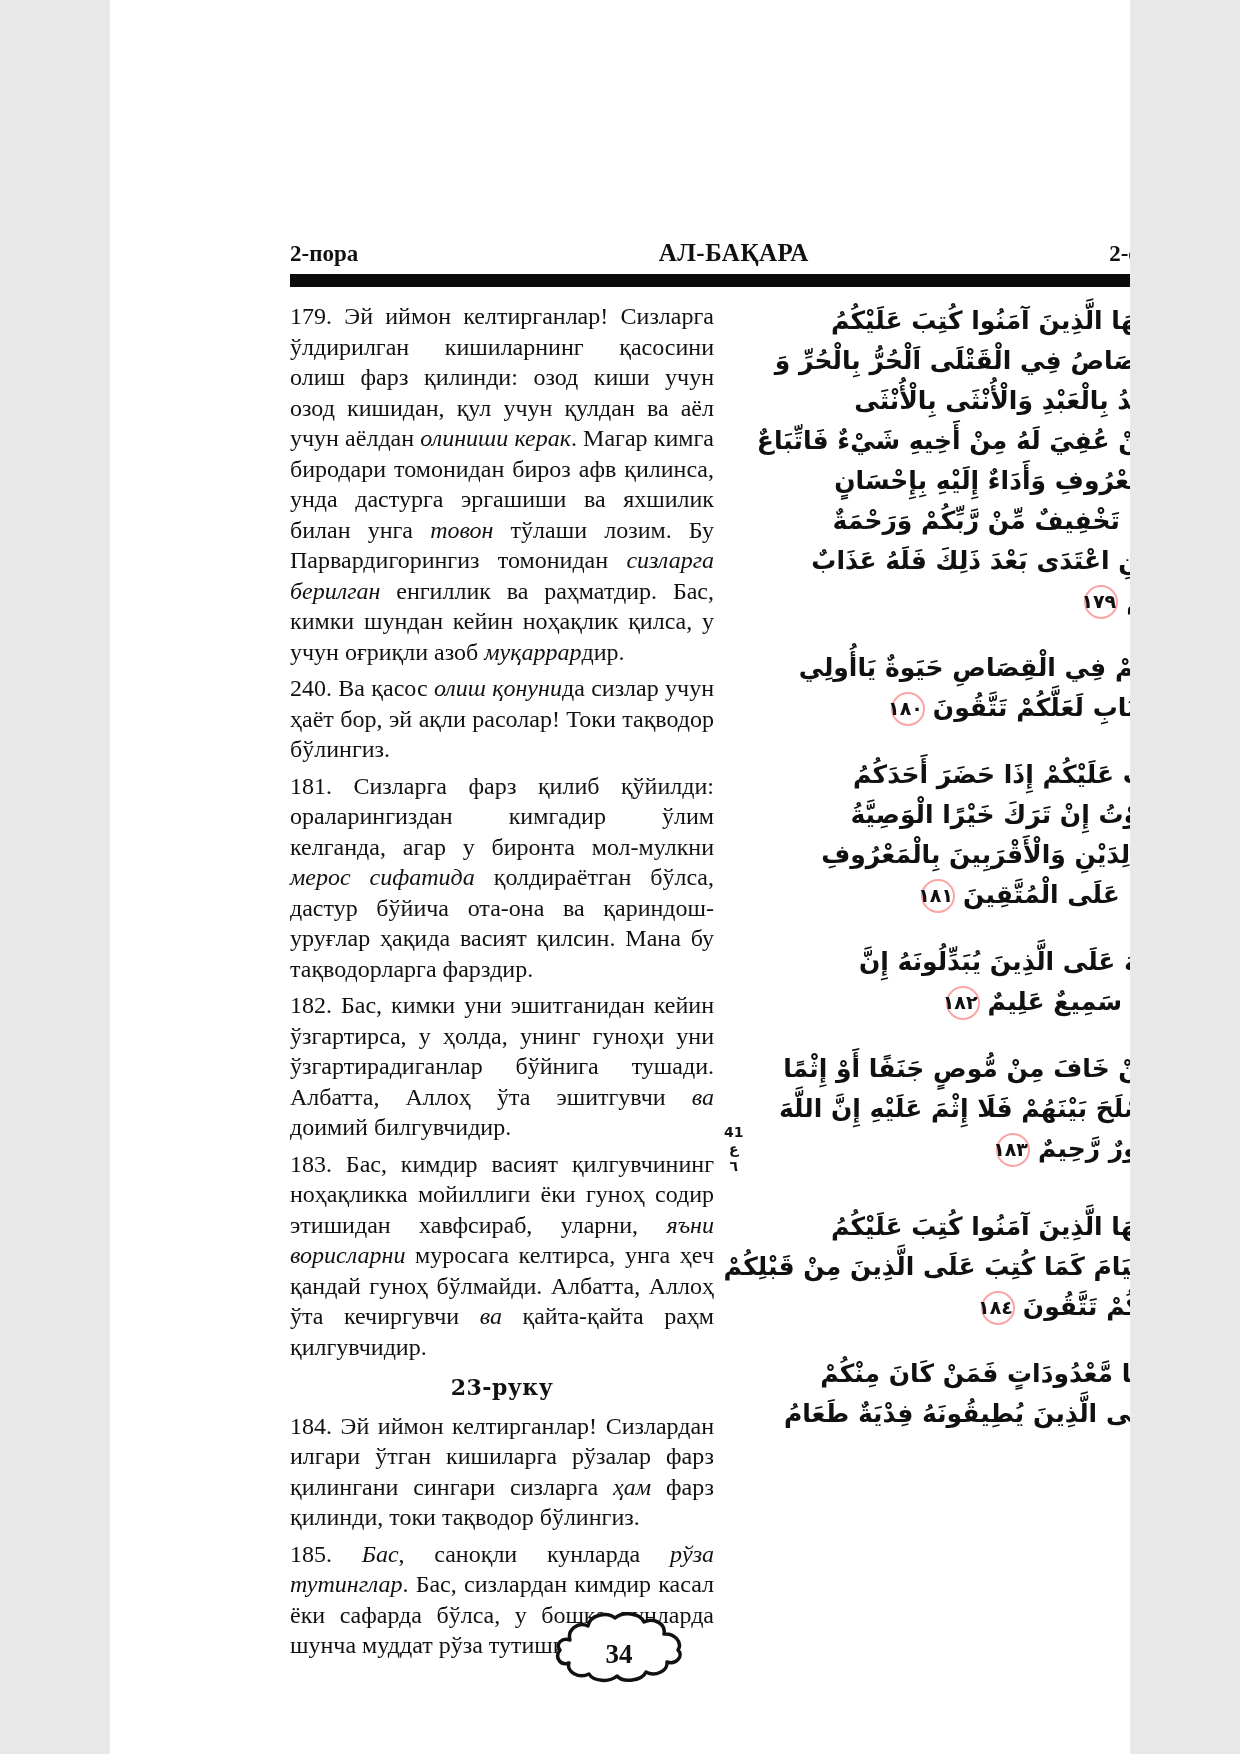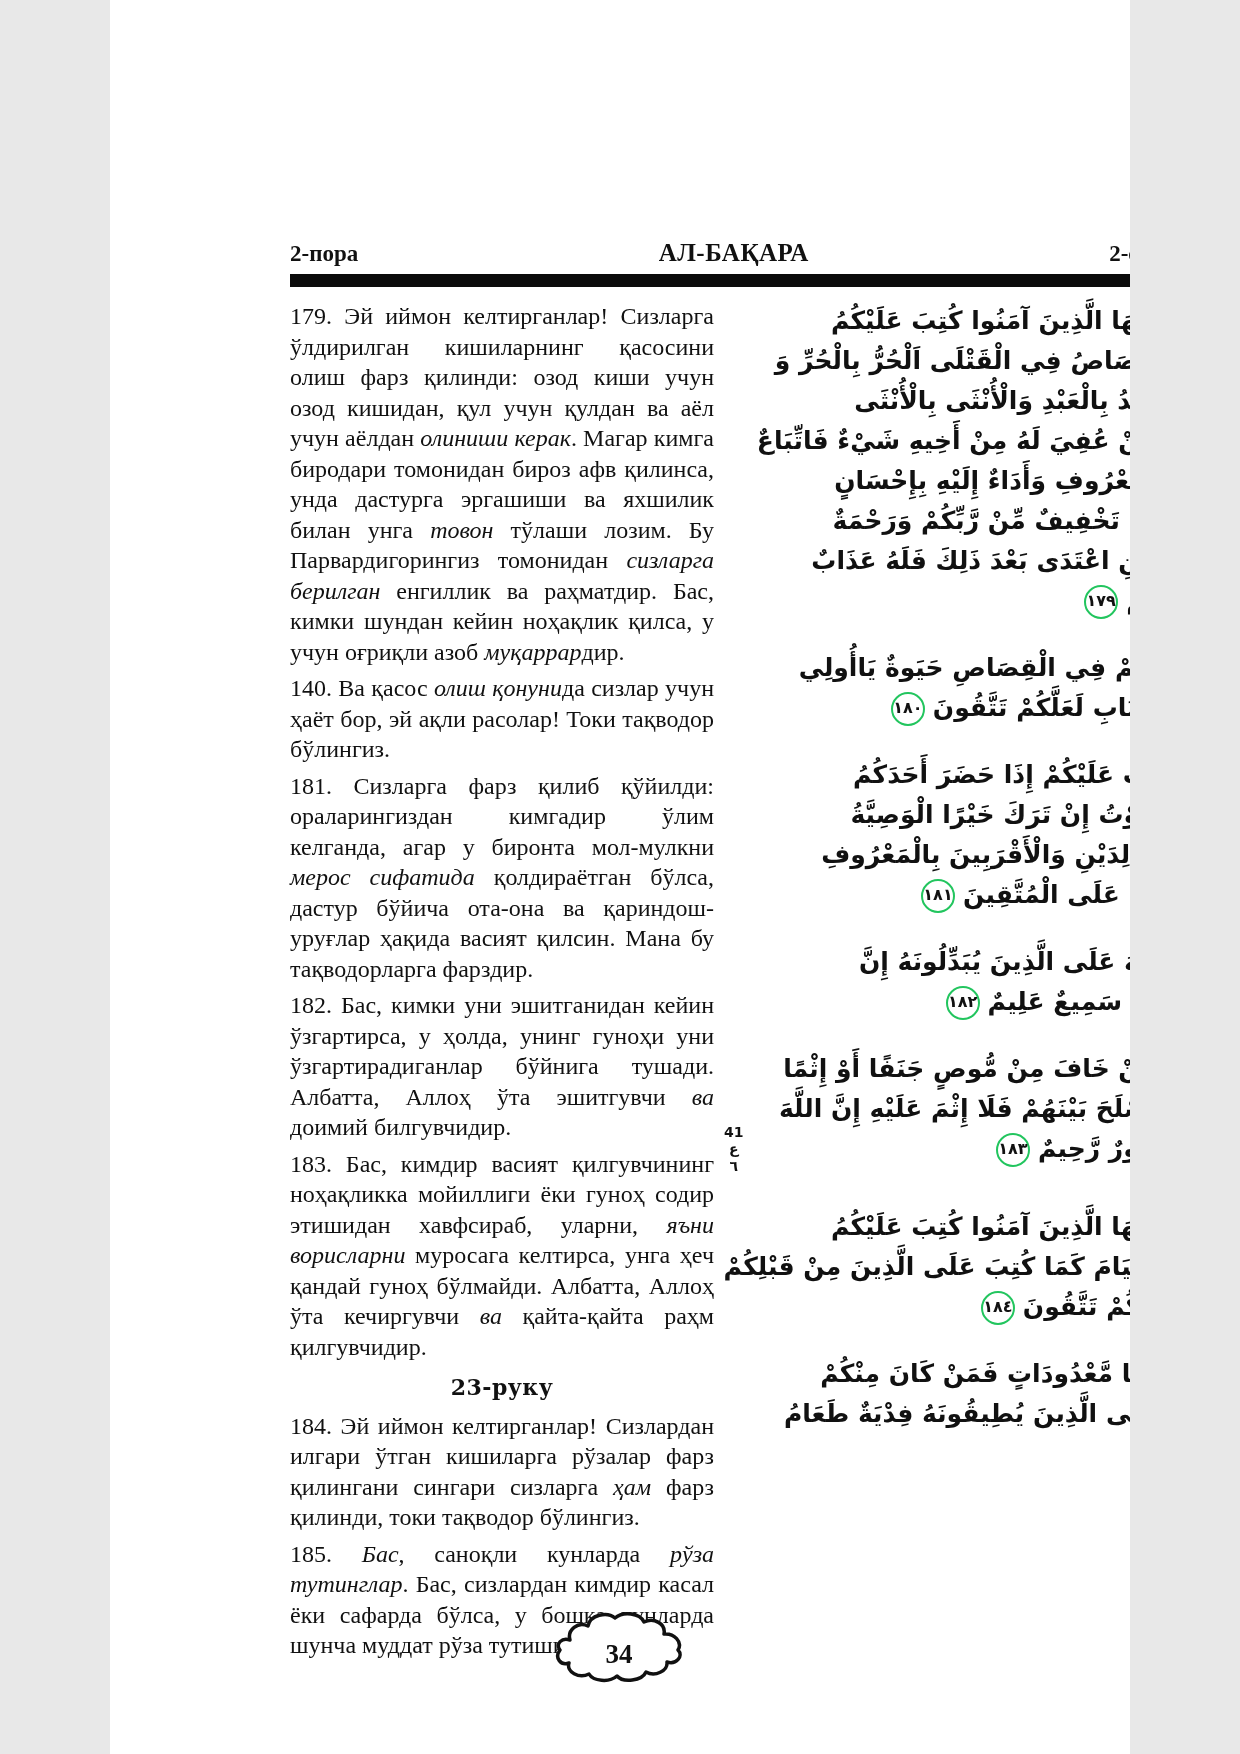--- a/index.html
+++ b/index.html
@@ -63,24 +63,24 @@
   .ablock{margin:0 0 27px 0;}
   .ablock.extra-top{margin-top:38px;}
   .aline{
     line-height:40px;
     white-space:nowrap;
   }
   .aya-marker{
     display:inline-block;
     width:30px;height:30px;
     line-height:28px;
-    border:2px solid #22c55e;
+    border:2px solid #fca5a5;
     border-radius:50%;
     text-align:center;
-    font-size:16px;
+    font-size:19px;
     font-weight:bold;
     vertical-align:middle;
     margin:0 8px;
   }
   .ruku-mark{
     position:absolute;
     left:-46px;
     bottom:-6px;
     display:flex;
     flex-direction:column;
@@ -114,21 +114,21 @@
       <span>2-пора</span>
       <span class="center">АЛ-БАҚАРА</span>
       <span>2-сура</span>
     </div>
 
     <div class="headrule"></div>
 
     <div class="columns">
       <div class="col-translation" id="translation-col">
           <div class="tpara"><span>179. Эй иймон келтирганлар! Сизларга ўлдирилган кишиларнинг қасосини олиш фарз қилинди: озод киши учун озод кишидан, қул учун қулдан ва аёл учун аёлдан </span><i>олиниши керак</i><span>. Магар кимга биродари томонидан бироз афв қилинса, унда дастурга эргашиши ва яхшилик билан унга </span><i>товон</i><span> тўлаши лозим. Бу Парвардигорингиз томонидан </span><i>сизларга берилган</i><span> енгиллик ва раҳматдир. Бас, кимки шундан кейин ноҳақлик қилса, у учун оғриқли азоб </span><i>муқаррар</i><span>дир.</span></div>
-          <div class="tpara"><span>140. Ва қасос </span><i>олиш қонуни</i><span>да сизлар учун ҳаёт бор, эй ақли расолар! Токи тақводор бўлингиз.</span></div>
+          <div class="tpara"><span>240. Ва қасос </span><i>олиш қонуни</i><span>да сизлар учун ҳаёт бор, эй ақли расолар! Токи тақводор бўлингиз.</span></div>
           <div class="tpara"><span>181. Сизларга фарз қилиб қўйилди: ораларингиздан кимгадир ўлим келганда, агар у биронта мол-мулкни </span><i>мерос сифатида</i><span> қолдираётган бўлса, дастур бўйича ота-она ва қариндош-уруғлар ҳақида васият қилсин. Мана бу тақводорларга фарздир.</span></div>
           <div class="tpara"><span>182. Бас, кимки уни эшитганидан кейин ўзгартирса, у ҳолда, унинг гуноҳи уни ўзгартирадиганлар бўйнига тушади. Албатта, Аллоҳ ўта эшитгувчи </span><i>ва</i><span> доимий билгувчидир.</span></div>
           <div class="tpara"><span>183. Бас, кимдир васият қилгувчининг ноҳақликка мойиллиги ёки гуноҳ содир этишидан хавфсираб, уларни, </span><i>яъни ворисларни</i><span> муросага келтирса, унга ҳеч қандай гуноҳ бўлмайди. Албатта, Аллоҳ ўта кечиргувчи </span><i>ва</i><span> қайта-қайта раҳм қилгувчидир.</span></div>
           <div class="ruku-heading"><span>23-руку</span></div>
           <div class="tpara"><span>184. Эй иймон келтирганлар! Сизлардан илгари ўтган кишиларга рўзалар фарз қилингани сингари сизларга </span><i>ҳам</i><span> фарз қилинди, токи тақводор бўлингиз.</span></div>
           <div class="tpara"><span>185. </span><i>Бас</i><span>, саноқли кунларда </span><i>рўза тутинглар</i><span>. Бас, сизлардан кимдир касал ёки сафарда бўлса, у бошқа кунларда шунча муддат рўза тутиши</span></div>
         </div>
       <div class="col-arabic" id="arabic-col">
           <div class="ablock">
             <div class="aline"><span>يَاأَيُّهَا الَّذِينَ آمَنُوا كُتِبَ عَلَيْكُمُ</span></div>

